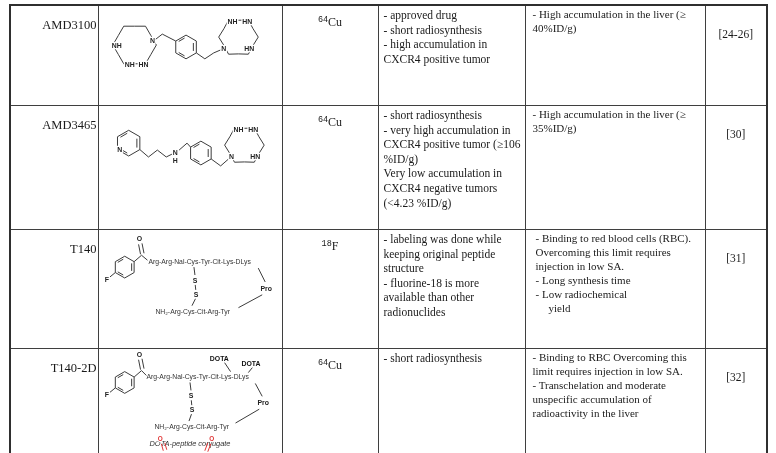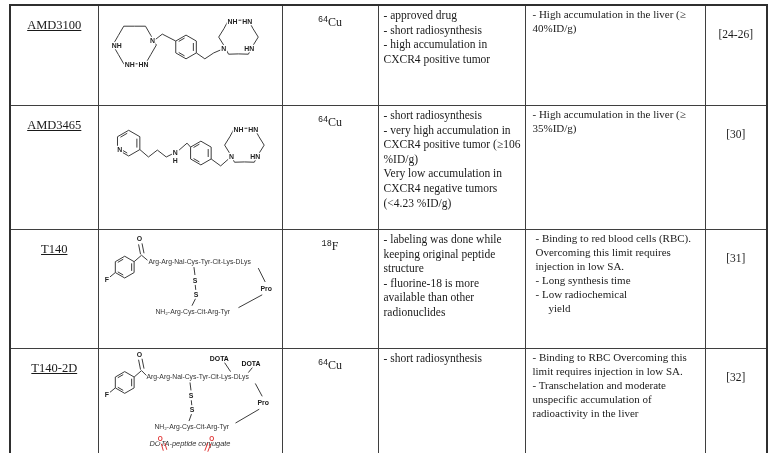--- a/index.html
+++ b/index.html
@@ -7,21 +7,21 @@
         font-family:"Liberation Serif",serif;color:#1a1a1a;}
   table.tbl{position:absolute;left:9px;top:4px;border-collapse:collapse;table-layout:fixed;
         border:2px solid #2f2f2f;}
   table.tbl td{border:1px solid #3f3f3f;vertical-align:top;overflow:hidden;}
   
   col.c1{width:88px}col.c2{width:184px}col.c3{width:96px}col.c4{width:147px}col.c5{width:180px}col.c6{width:62px}
   
   tr.hrow td{height:17px;}
   tr.r1 td{height:76px;} tr.r2 td{height:100px;} tr.r3 td{height:95px;} tr.r4 td{height:153px;}
   .c-modality{text-align:center;font-weight:bold;font-size:13px;color:#2e9b62;padding-top:1px;}
-  .c-name{text-align:center;font-size:12.5px;padding-top:12px;text-decoration:underline;}
+  .c-name{text-align:right;font-size:12.5px;padding-top:12px;}
   .c-struct{text-align:center;padding:1px 0 0 0;}
   .c-radio{text-align:center;font-size:12px;padding-top:9px;}
   .iso{font-size:8.5px;position:relative;top:-4px;font-family:Liberation Mono, monospace;}
   .c-adv{font-size:11.5px;line-height:1.27;padding:2px 3px 0 5px;margin-top:44px;}
   .c-lim{font-size:11px;line-height:1.27;padding:2px 4px 0 7px;}
   .c-ref{text-align:center;font-size:11.5px;padding-top:22px;}
   .sp1{padding-left:3px;}
   .ind{padding-left:16px;}
   svg{display:block;margin:0 auto;}
   .bond{stroke:#3a3a3a;stroke-width:1;fill:none;stroke-linejoin:round;}

